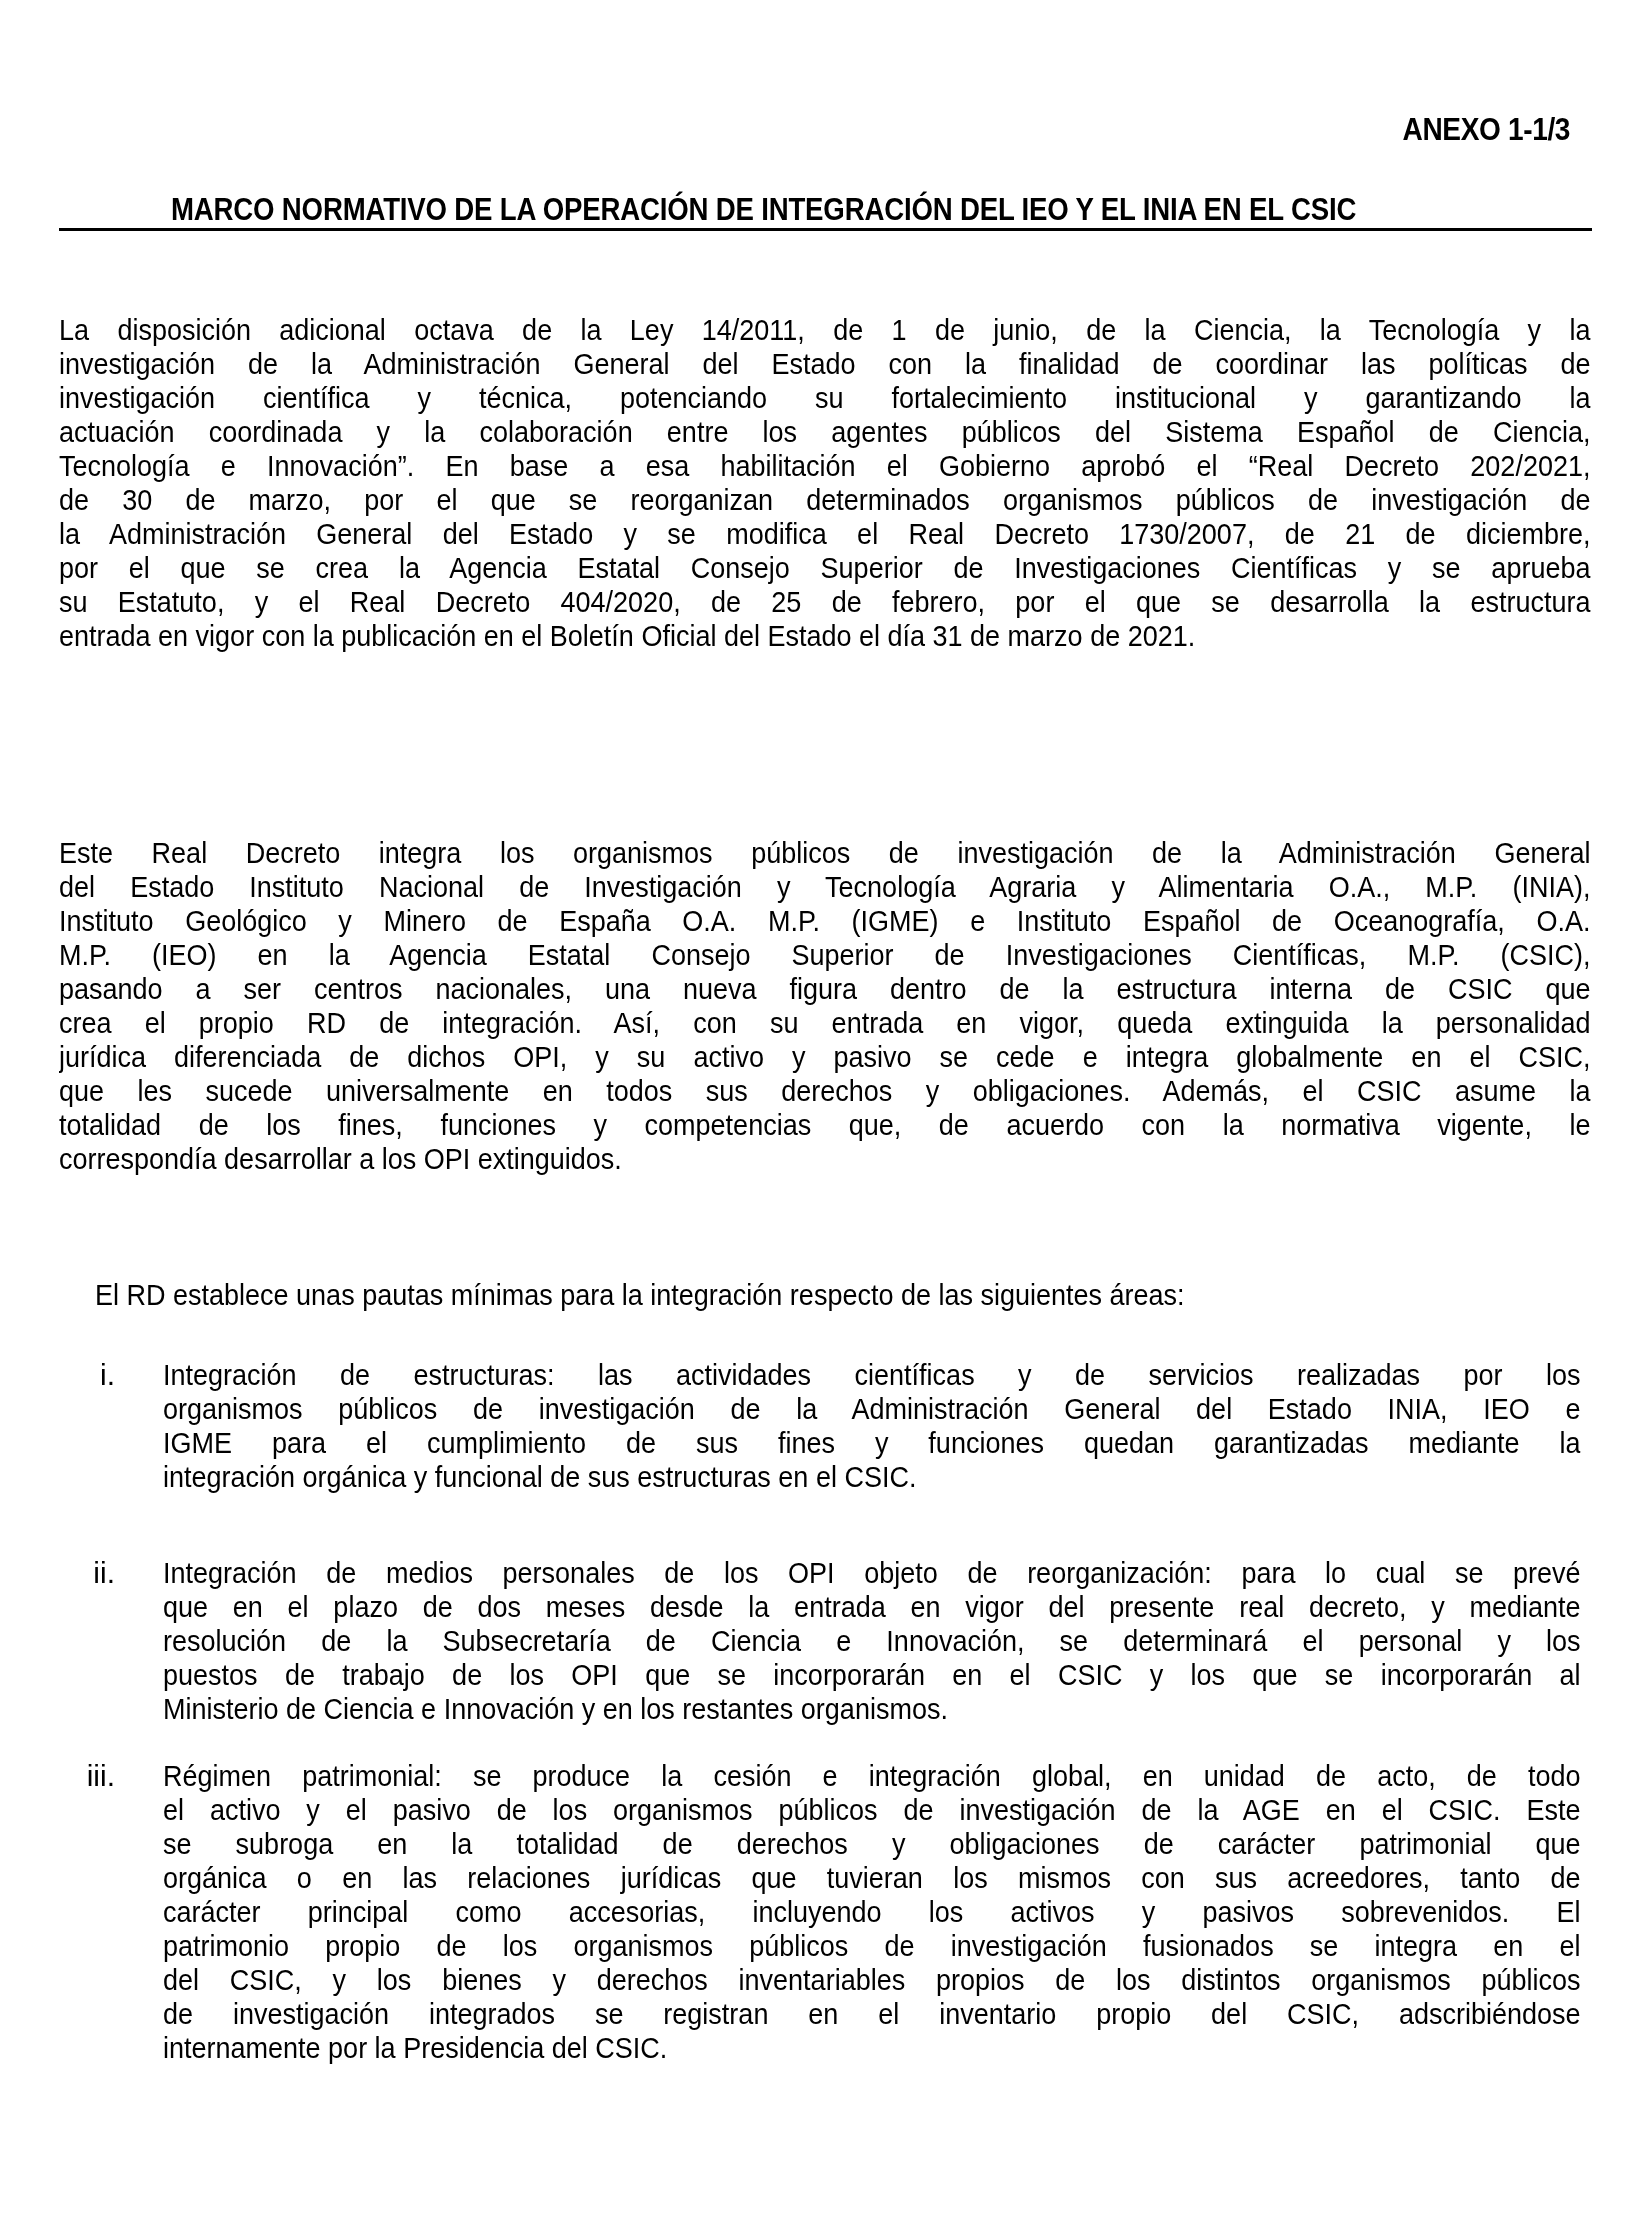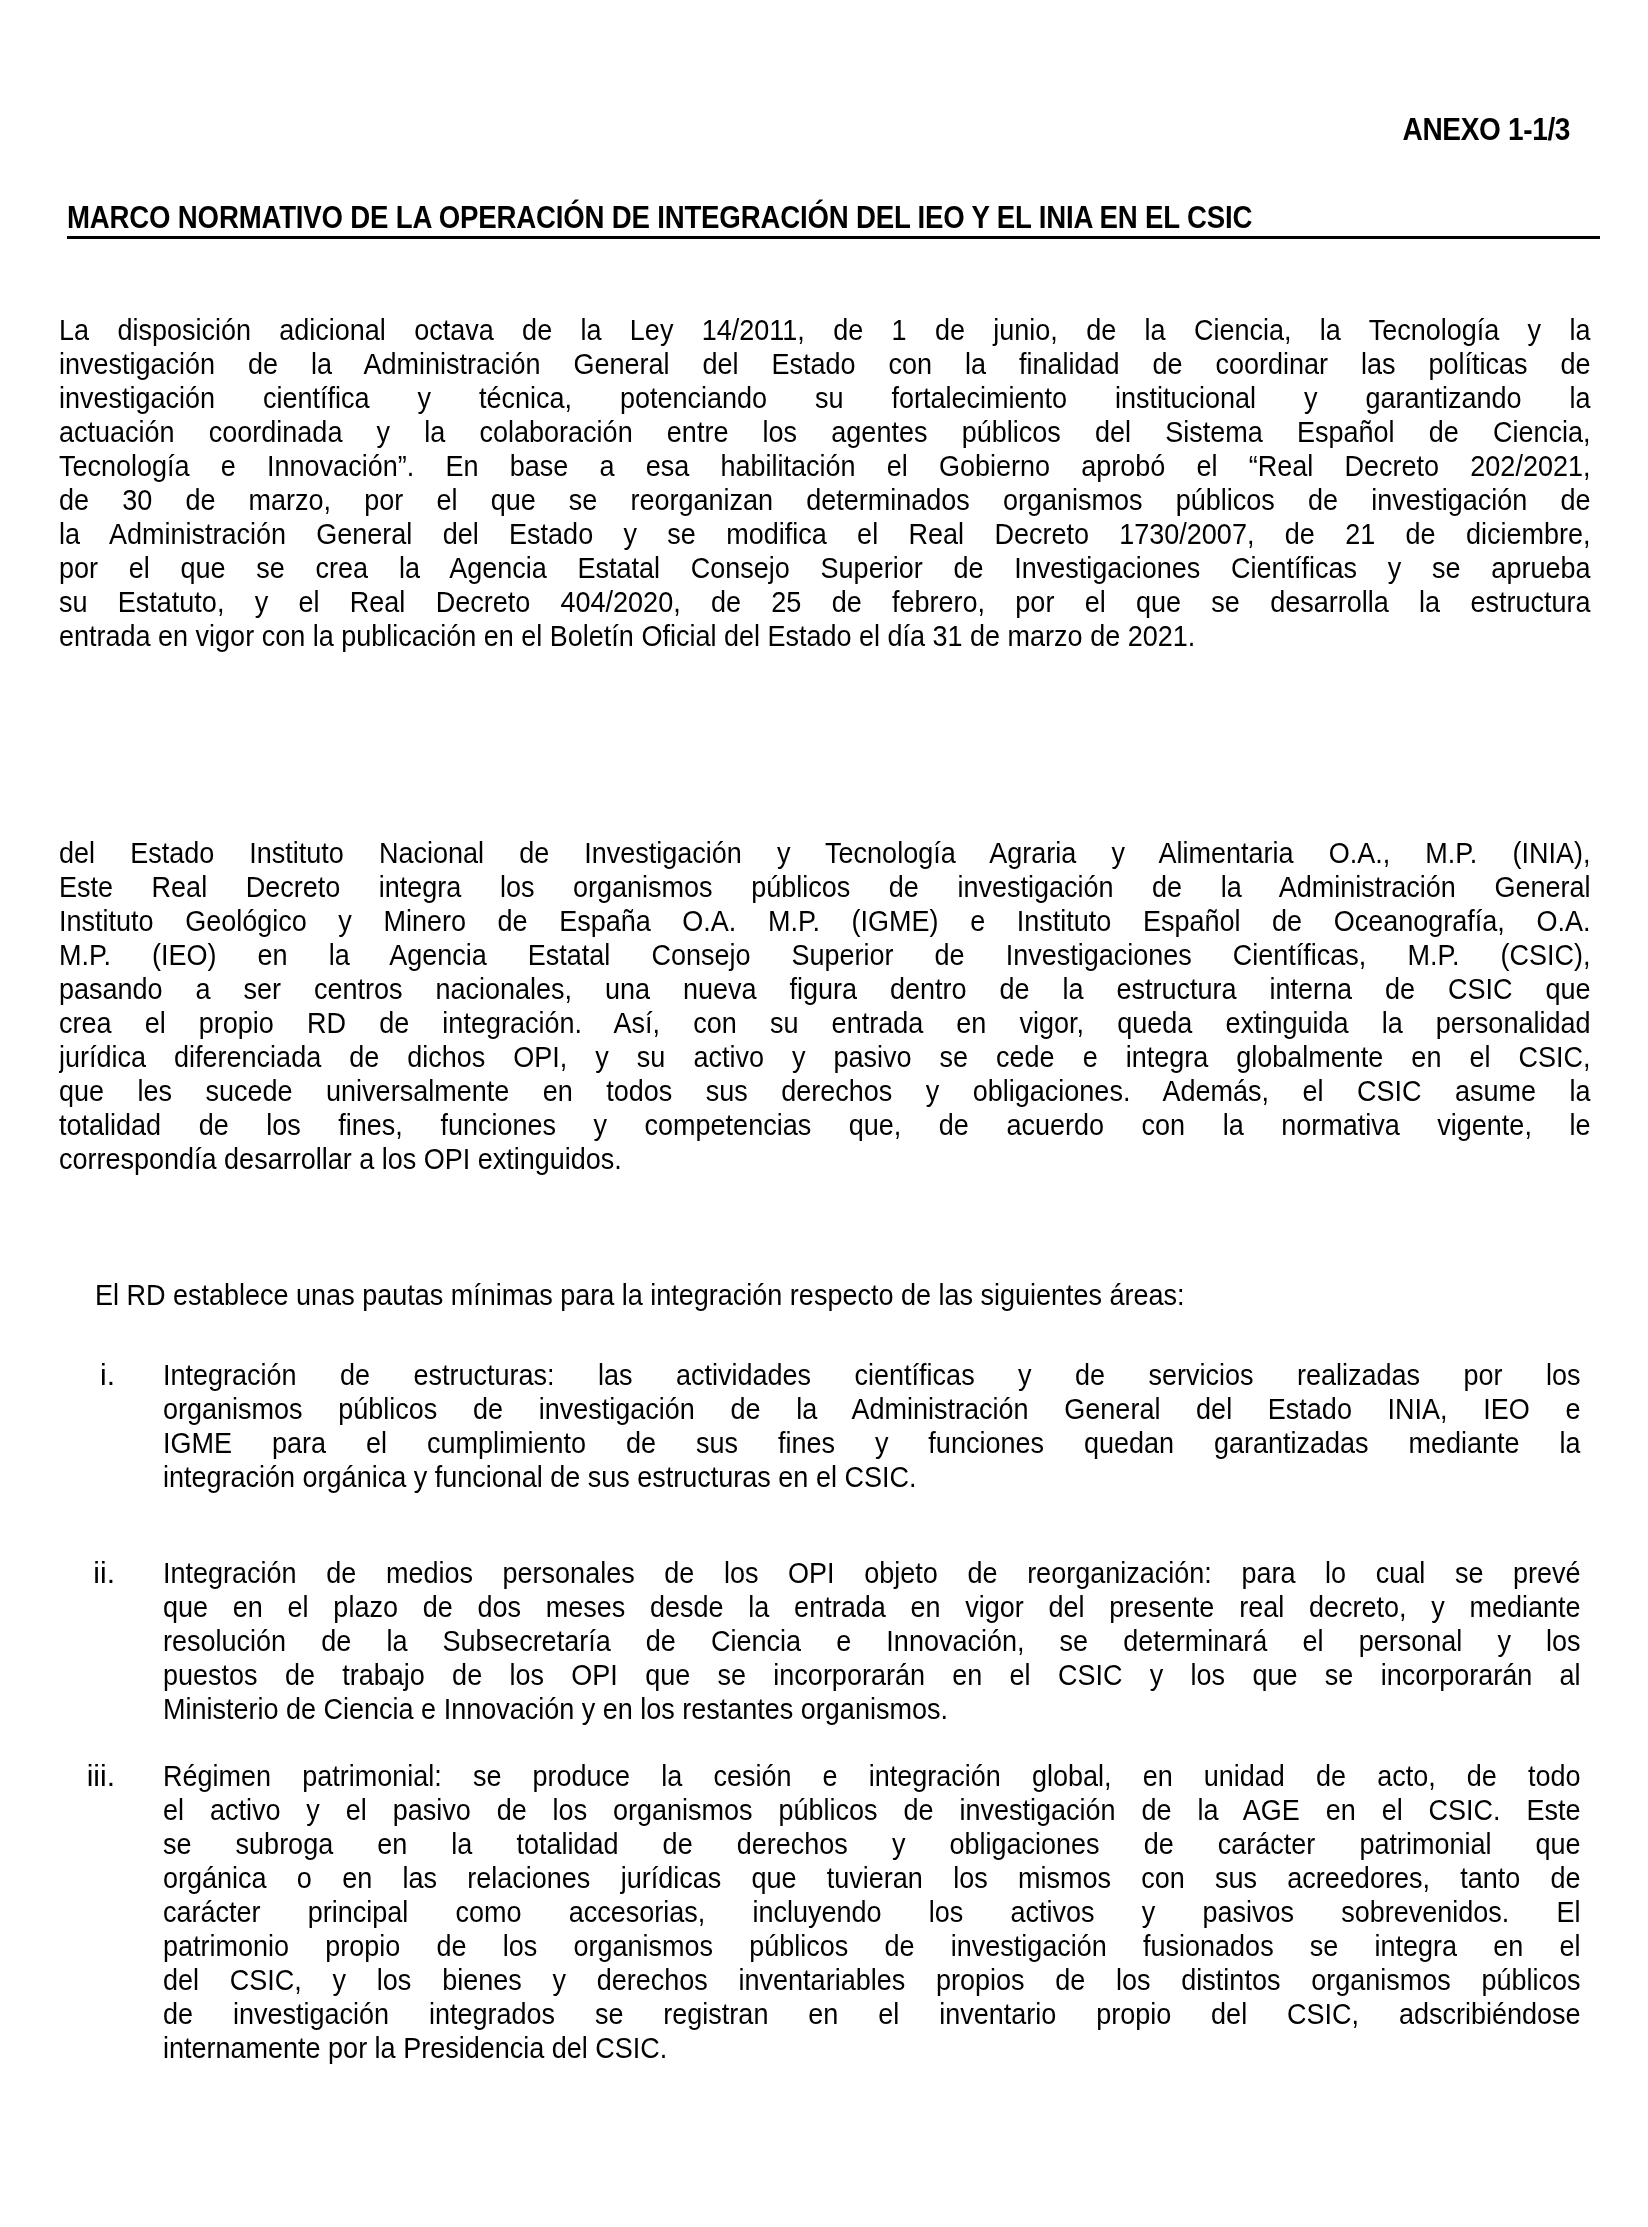--- a/index.html
+++ b/index.html
@@ -110,21 +110,21 @@
       text-align-last: left;
     }
   </style>
 </head>
 <body>
 
 <div class="page">
 
   <div class="annex-label">ANEXO 1-1/3</div>
 
-  <h1 class="doc-title" style="margin:8px;">
+  <h1 class="doc-title" style="margin:0;text-align:center;">
     <span>MARCO NORMATIVO DE LA OPERACIÓN DE INTEGRACIÓN DEL IEO Y EL INIA EN EL CSIC</span>
   </h1>
 
   <div class="body-text para1">
     <div class="line">
         <span class="cond" style="white-space: normal; height: 34px; overflow: hidden;">La disposición adicional octava de la Ley 14/2011, de 1 de junio, de la Ciencia, la Tecnología y la</span>
       </div>
     <div class="line">
         <span class="cond" style="white-space: normal; height: 34px; overflow: hidden;">investigación de la Administración General del Estado con la finalidad de coordinar las políticas de</span>
       </div>
@@ -149,24 +149,24 @@
     <div class="line">
         <span class="cond" style="white-space: normal; height: 34px; overflow: hidden;">su Estatuto, y el Real Decreto 404/2020, de 25 de febrero, por el que se desarrolla la estructura</span>
       </div>
     <div class="line">
         <span class="cond last">entrada en vigor con la publicación en el Boletín Oficial del Estado el día 31 de marzo de 2021.</span>
       </div>
   </div>
 
   <div class="body-text para2">
     <div class="line">
+        <span class="cond" style="white-space: normal; height: 34px; overflow: hidden;">Este Real Decreto integra los organismos públicos de investigación de la Administración General</span>
+      </div>
+    <div class="line">
         <span class="cond" style="white-space: normal; height: 34px; overflow: hidden;">del Estado Instituto Nacional de Investigación y Tecnología Agraria y Alimentaria O.A., M.P. (INIA),</span>
-      </div>
-    <div class="line">
-        <span class="cond" style="white-space: normal; height: 34px; overflow: hidden;">Este Real Decreto integra los organismos públicos de investigación de la Administración General</span>
       </div>
     <div class="line">
         <span class="cond" style="white-space: normal; height: 34px; overflow: hidden;">Instituto Geológico y Minero de España O.A. M.P. (IGME) e Instituto Español de Oceanografía, O.A.</span>
       </div>
     <div class="line">
         <span class="cond" style="white-space: normal; height: 34px; overflow: hidden;">M.P. (IEO) en la Agencia Estatal Consejo Superior de Investigaciones Científicas, M.P. (CSIC),</span>
       </div>
     <div class="line">
         <span class="cond" style="white-space: normal; height: 34px; overflow: hidden;">pasando a ser centros nacionales, una nueva figura dentro de la estructura interna de CSIC que</span>
       </div>

